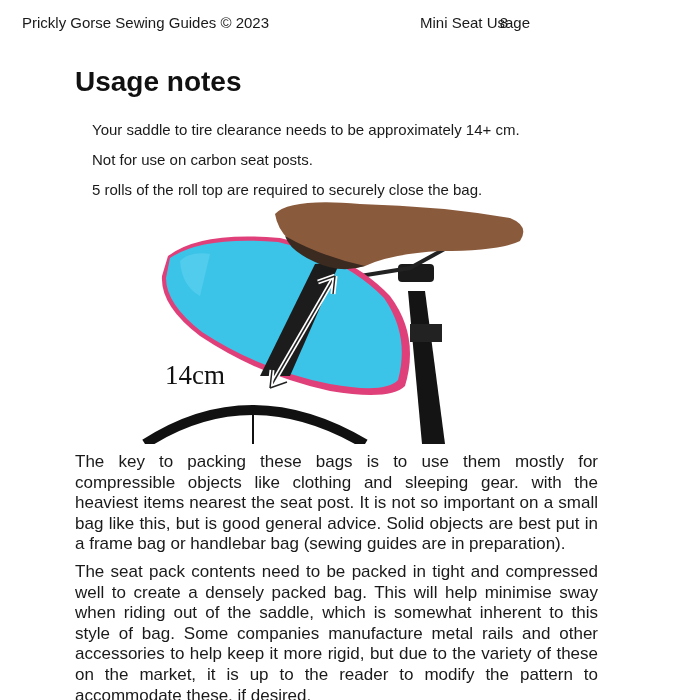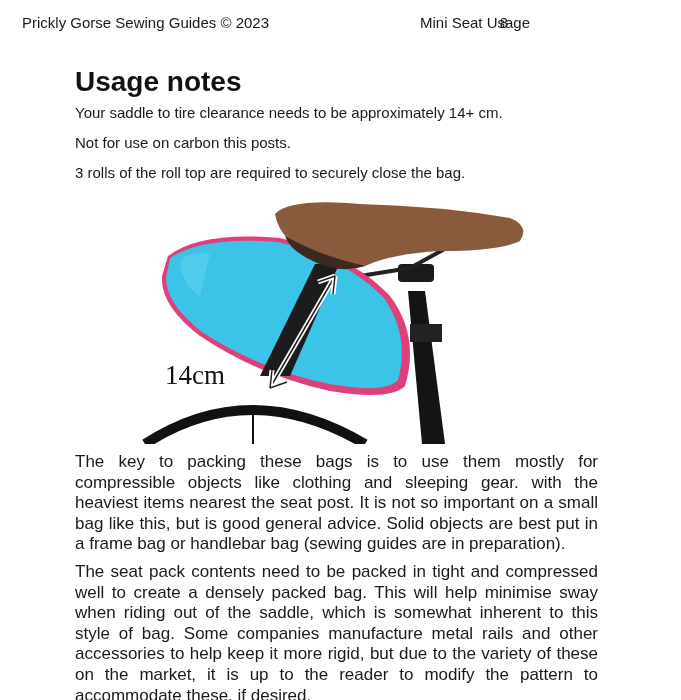--- a/index.html
+++ b/index.html
@@ -3,37 +3,37 @@
 <meta charset="utf-8">
 <style>
   html, body { margin:0; padding:0; background:#ffffff; }
   body { width:681px; height:700px; position:relative; overflow:hidden;
          font-family:"Liberation Sans", sans-serif; color:#1a1a1a; }
   .header { position:absolute; top:14px; left:0; width:538px; height:20px; font-size:15px; }
   .header .left { position:absolute; left:22px; }
   .header .center { position:absolute; left:420px; }
   .header .right { position:absolute; right:30px; }
   h1 { position:absolute; left:75px; top:66px; margin:0; font-size:28px; font-weight:bold; color:#111; }
-  .note { position:absolute; left:75px; margin:0; font-size:15px; }
+  .note { position:absolute; left:75px; margin:17px; font-size:15px; }
   .figure { position:absolute; left:140px; top:196px; width:400px; height:248px; }
   .para { position:absolute; left:75px; width:523px; margin:0; font-size:17px; line-height:20.6px; text-align:justify; }
 </style>
 </head>
 <body>
 
 <div class="header">
   <span class="left">Prickly Gorse Sewing Guides © 2023</span>
   <span class="center">Mini Seat Usage</span>
   <span class="right">8</span>
 </div>
 
 <h1>Usage notes</h1>
 <p class="note" style="top:104px">Your saddle to tire clearance needs to be approximately 14+ cm.</p>
-<p class="note" style="top:134px">Not for use on carbon this posts.</p>
-<p class="note" style="top:164px">3 rolls of the roll top are required to securely close the bag.</p>
+<p class="note" style="top:134px">Not for use on carbon seat posts.</p>
+<p class="note" style="top:164px">5 rolls of the roll top are required to securely close the bag.</p>
 
 <div class="figure">
   <svg width="400" height="248" viewBox="0 0 400 248" xmlns="http://www.w3.org/2000/svg">
 
     <g>
       <path d="M5 248 Q110 180 225 248" fill="none" stroke="#111" stroke-width="10"></path>
       <line x1="113" y1="212" x2="113" y2="248" stroke="#111" stroke-width="2"></line>
     </g>
 
     <g>

